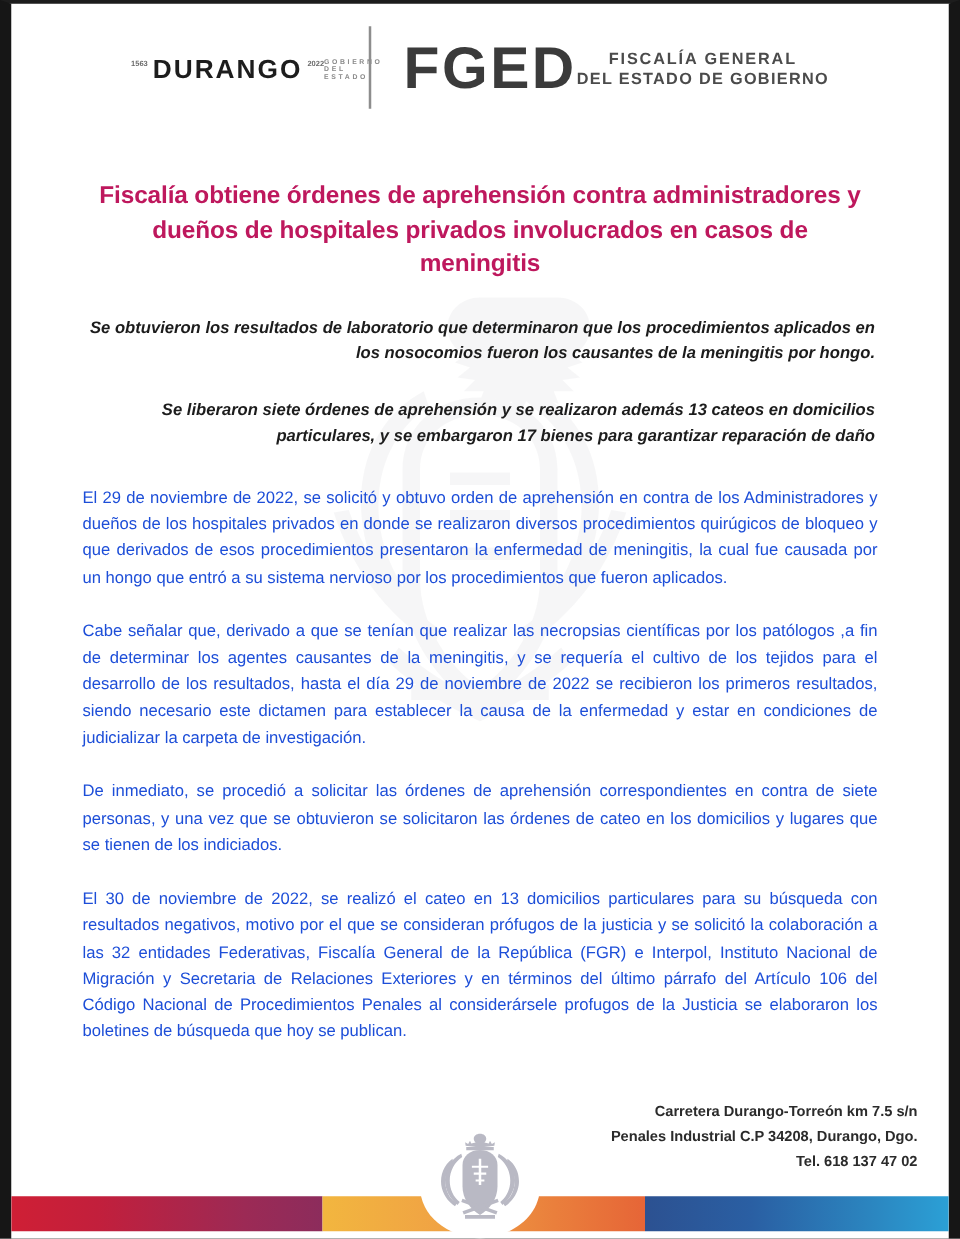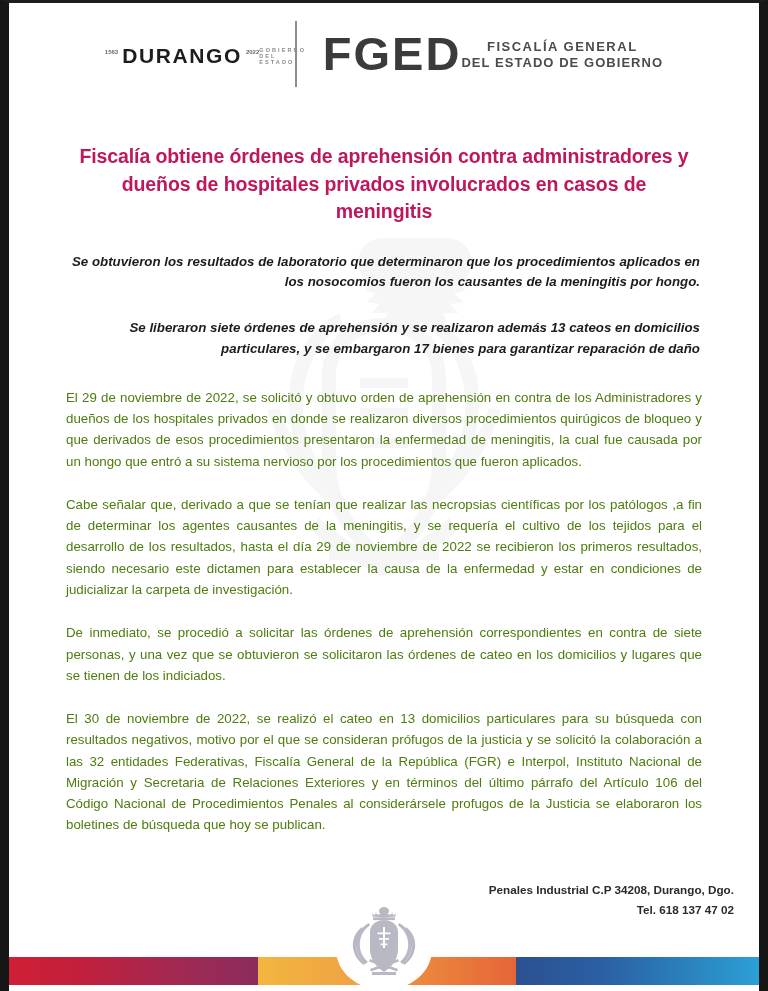--- a/index.html
+++ b/index.html
@@ -94,21 +94,21 @@
     font-family:"Liberation Sans", sans-serif;
     font-style:italic;font-weight:bold;
     font-size:13.3px;color:#1c1c1c;
     line-height:1.52;
     margin:26px 2px 0 2px;
     text-align:right;
   }
   .lede.second{}
   p.body-par{
     font-family:"Liberation Sans", sans-serif;
-    font-size:13.3px;color:#4d7c0f;
+    font-size:13.3px;color:#1d4ed8;
     line-height:1.60;
     text-align:justify;
     margin:22px 0 0 0;
   }
   p.body-par.first{margin-top:28px;}
   
   .footer{
     position:absolute;left:0;right:0;bottom:0;
     height:118px;z-index:3;
   }
@@ -216,20 +216,21 @@
     <p class="body-par first">El 29 de noviembre de 2022, se solicitó y obtuvo orden de aprehensión en contra de los Administradores y dueños de los hospitales privados en donde se realizaron diversos procedimientos quirúgicos de bloqueo y que derivados de esos procedimientos presentaron la enfermedad de meningitis, la cual fue causada por un hongo que entró a su sistema nervioso por los procedimientos que fueron aplicados.</p>
     <p class="body-par">Cabe señalar que, derivado a que se tenían que realizar las necropsias científicas por los patólogos ,a fin de determinar los agentes causantes de la meningitis, y se requería el cultivo de los tejidos para el desarrollo de los resultados, hasta el día 29 de noviembre de 2022 se recibieron los primeros resultados, siendo necesario este dictamen para establecer la causa de la enfermedad y estar en condiciones de judicializar la carpeta de investigación.</p>
     <p class="body-par">De inmediato, se procedió a solicitar las órdenes de aprehensión correspondientes en contra de siete personas, y una vez que se obtuvieron se solicitaron las órdenes de cateo en los domicilios y lugares que se tienen de los indiciados.</p>
     <p class="body-par">El 30 de noviembre de 2022, se realizó el cateo en 13 domicilios particulares para su búsqueda con resultados negativos, motivo por el que se consideran prófugos de la justicia y se solicitó la colaboración a las 32 entidades Federativas, Fiscalía General de la República (FGR) e Interpol, Instituto Nacional de Migración y Secretaria de Relaciones Exteriores y en términos del último párrafo del Artículo 106 del Código Nacional de Procedimientos Penales al considerársele profugos de la Justicia se elaboraron los boletines de búsqueda que hoy se publican.</p>
 
   </div>
 
   <div class="footer">
 
     <div class="footer-address">
+      <div>Carretera Durango-Torreón km 7.5 s/n</div>
       <div>Penales Industrial C.P 34208, Durango, Dgo.</div>
       <div class="tel">Tel. 618 137 47 02</div>
     </div>
 
     <div class="color-bar">
       <div class="seg red"></div>
       <div class="seg orange"></div>
       <div class="seg blue"></div>
     </div>
 

